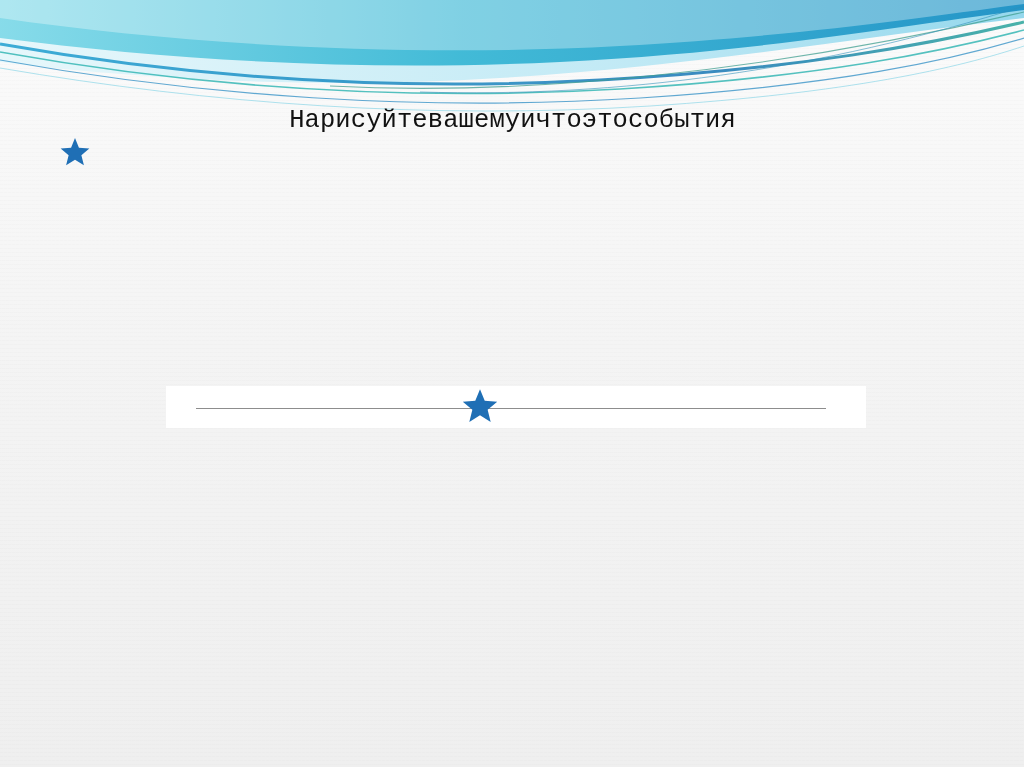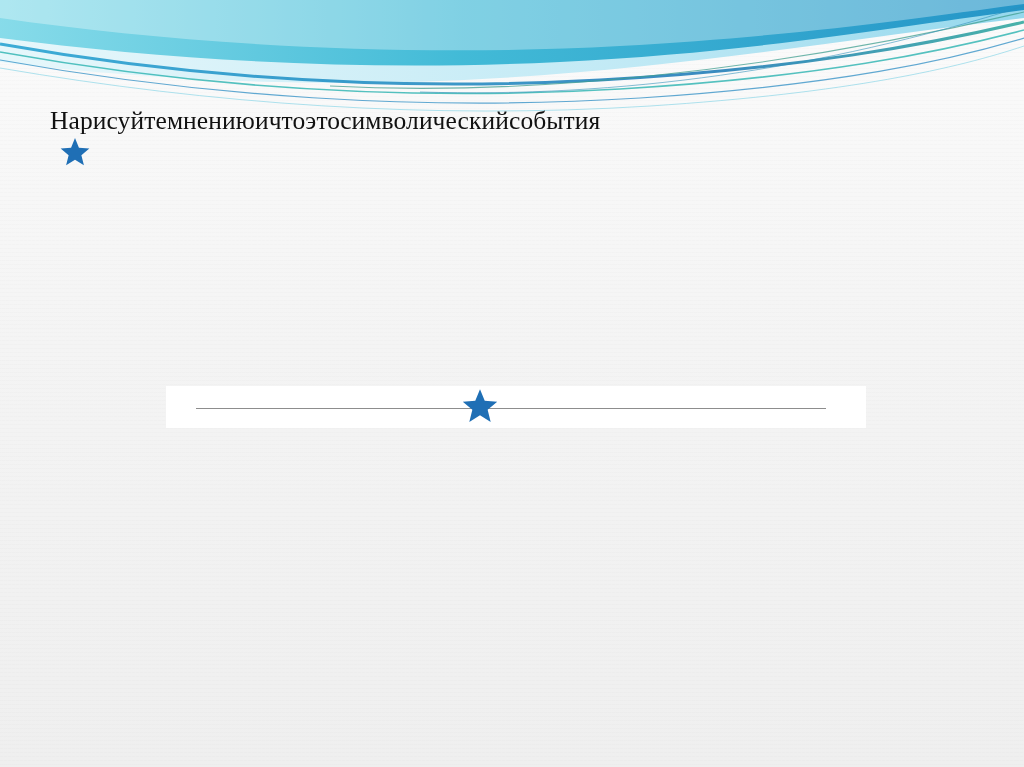--- a/index.html
+++ b/index.html
@@ -62,22 +62,23 @@
     text-align: justify;
     text-justify: inter-word;
     letter-spacing: 0.1px;
   }
   .headline .line {
     display: block;
     white-space: nowrap;
   }
   .headline .line.justified {
     display: flex;
-    justify-content: flex-start;
+    justify-content: center;
     width: 925px;
+    font-family: Liberation Mono, monospace;
   }
   .headline .last-line {
     display: inline;
   }
 
   .inline-star {
     display: inline-block;
     vertical-align: -3px;
     margin-left: 10px;
   }
@@ -150,25 +151,24 @@
 
     <path d="M330,86 C520,96 760,74 1024,12" fill="none" stroke="#3f9e8f" stroke-width="1.1" opacity="0.75"></path>
     <path d="M420,92 C620,98 820,70 1024,6" fill="none" stroke="#2f8fb8" stroke-width="0.9" opacity="0.65"></path>
 
     <path d="M0,18 C180,44 400,58 620,46 C800,36 920,18 1024,4 L1024,0 L0,0 Z" fill="#ffffff" opacity="0.33"></path>
   </svg>
 
   <div class="headline">
     <span class="line justified">
       <span>Нарисуйте</span>
-      <span>мнению</span>
+      <span>вашему</span>
       <span>и</span>
       <span>что</span>
       <span>это</span>
-      <span>символический</span>
       <span>события</span>
     </span>
     <span class="inline-star">
       <svg class="star-svg" width="30" height="30" viewBox="0 0 32 32" xmlns="http://www.w3.org/2000/svg">
         <polygon points="16,1 20.2,11.4 31.3,12.2 22.8,19.4 25.5,30.2 16,24.3 6.5,30.2 9.2,19.4 0.7,12.2 11.8,11.4" fill="#1f6fb5"></polygon>
       </svg>
     </span>
   </div>
 
   <div class="timeline">

